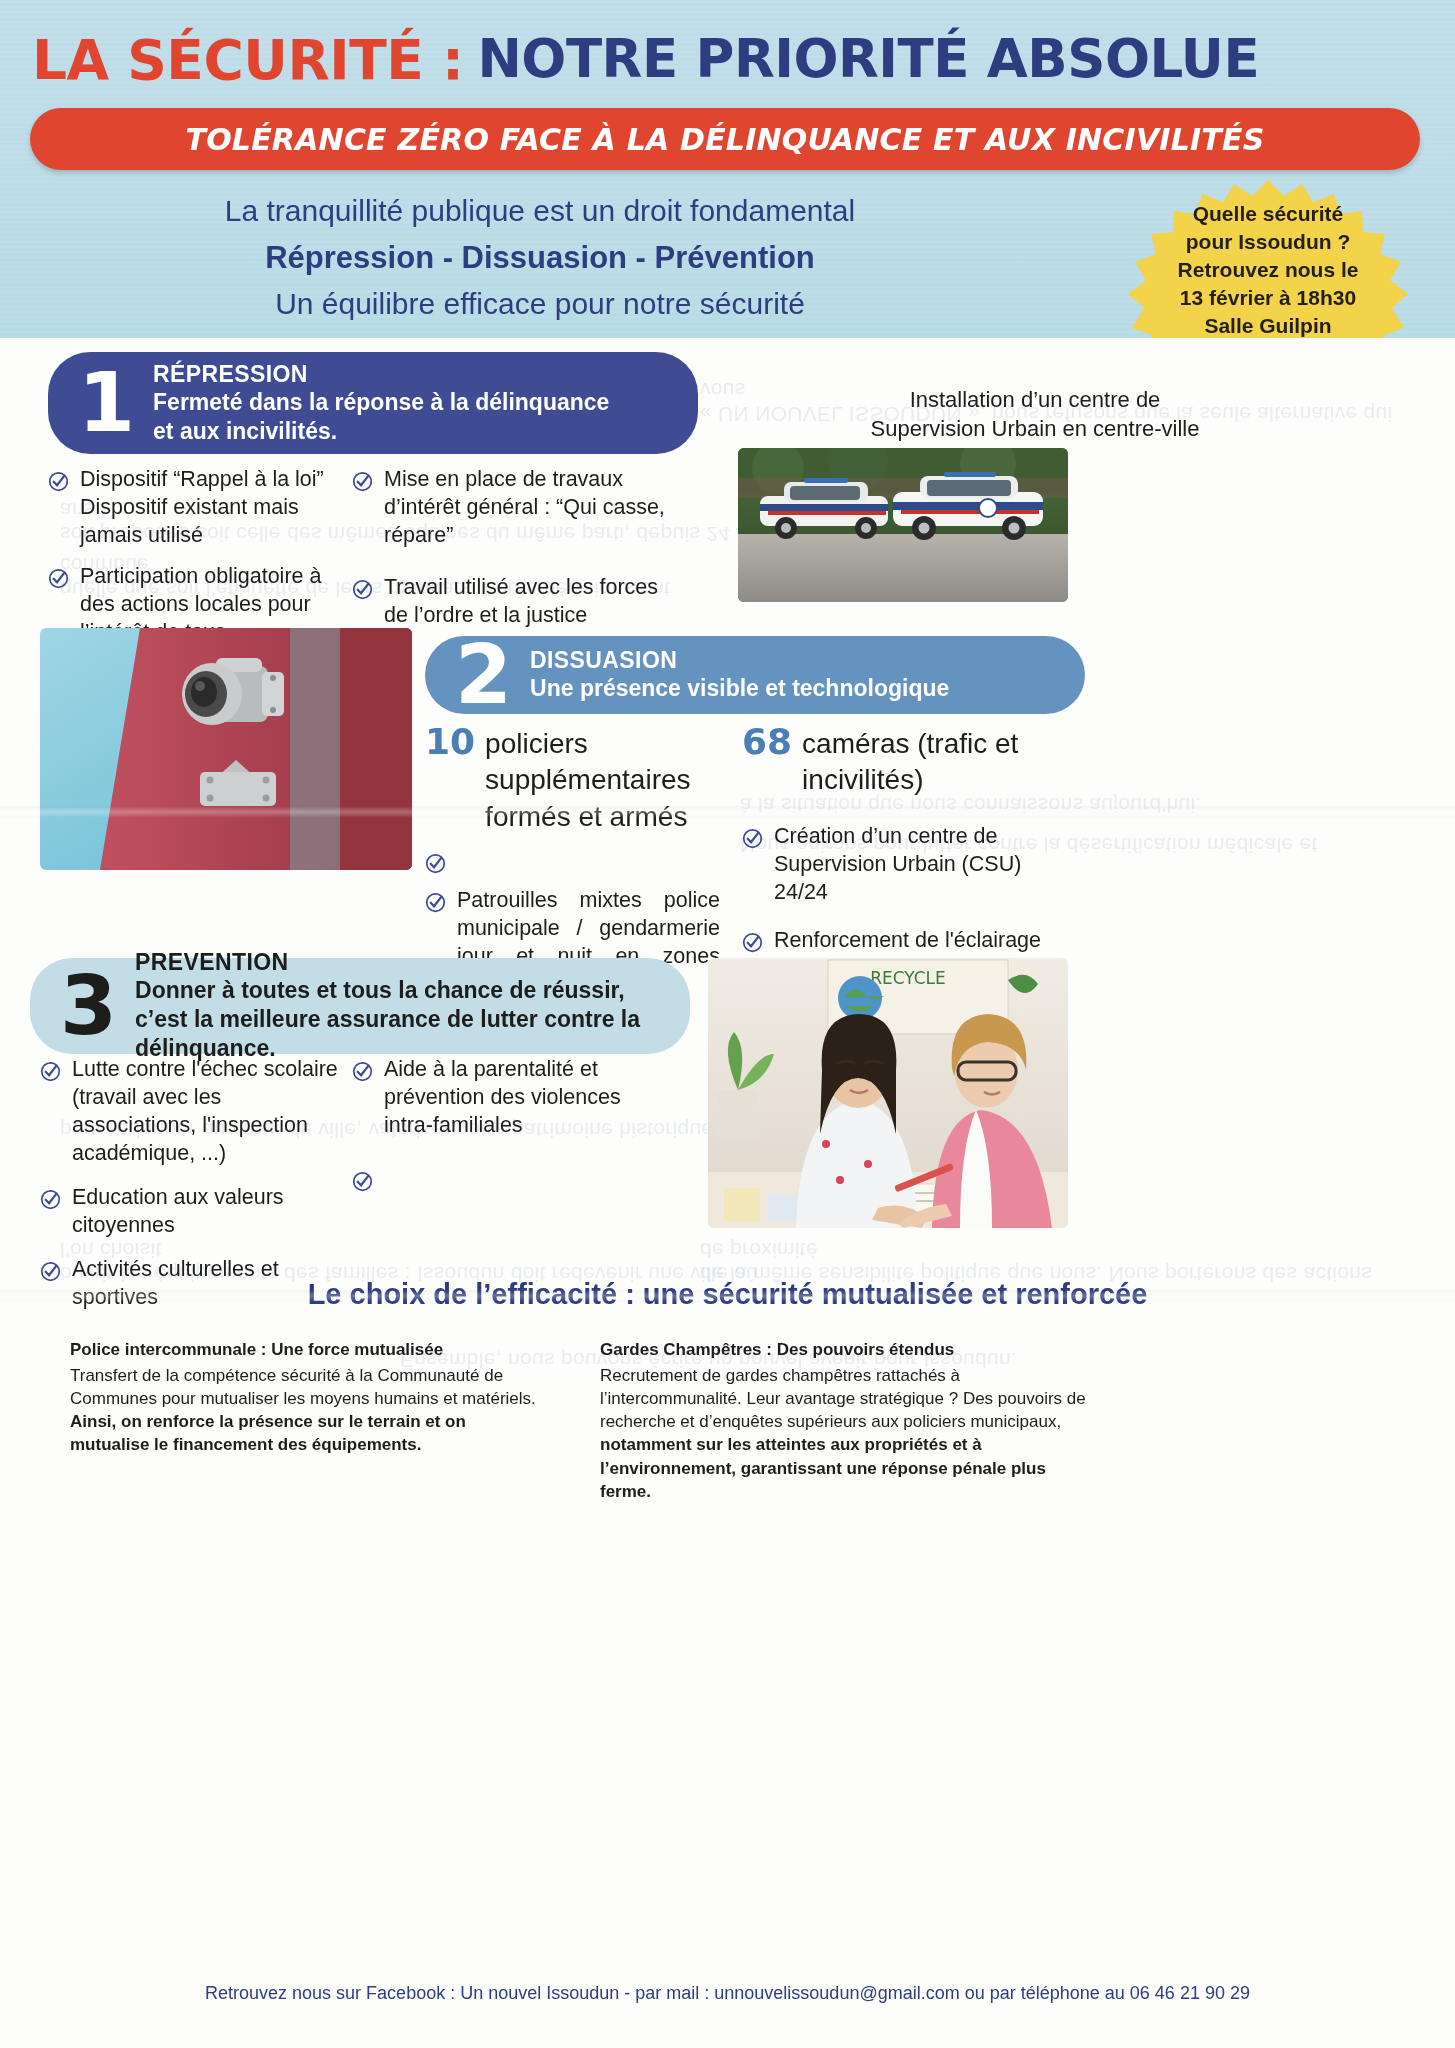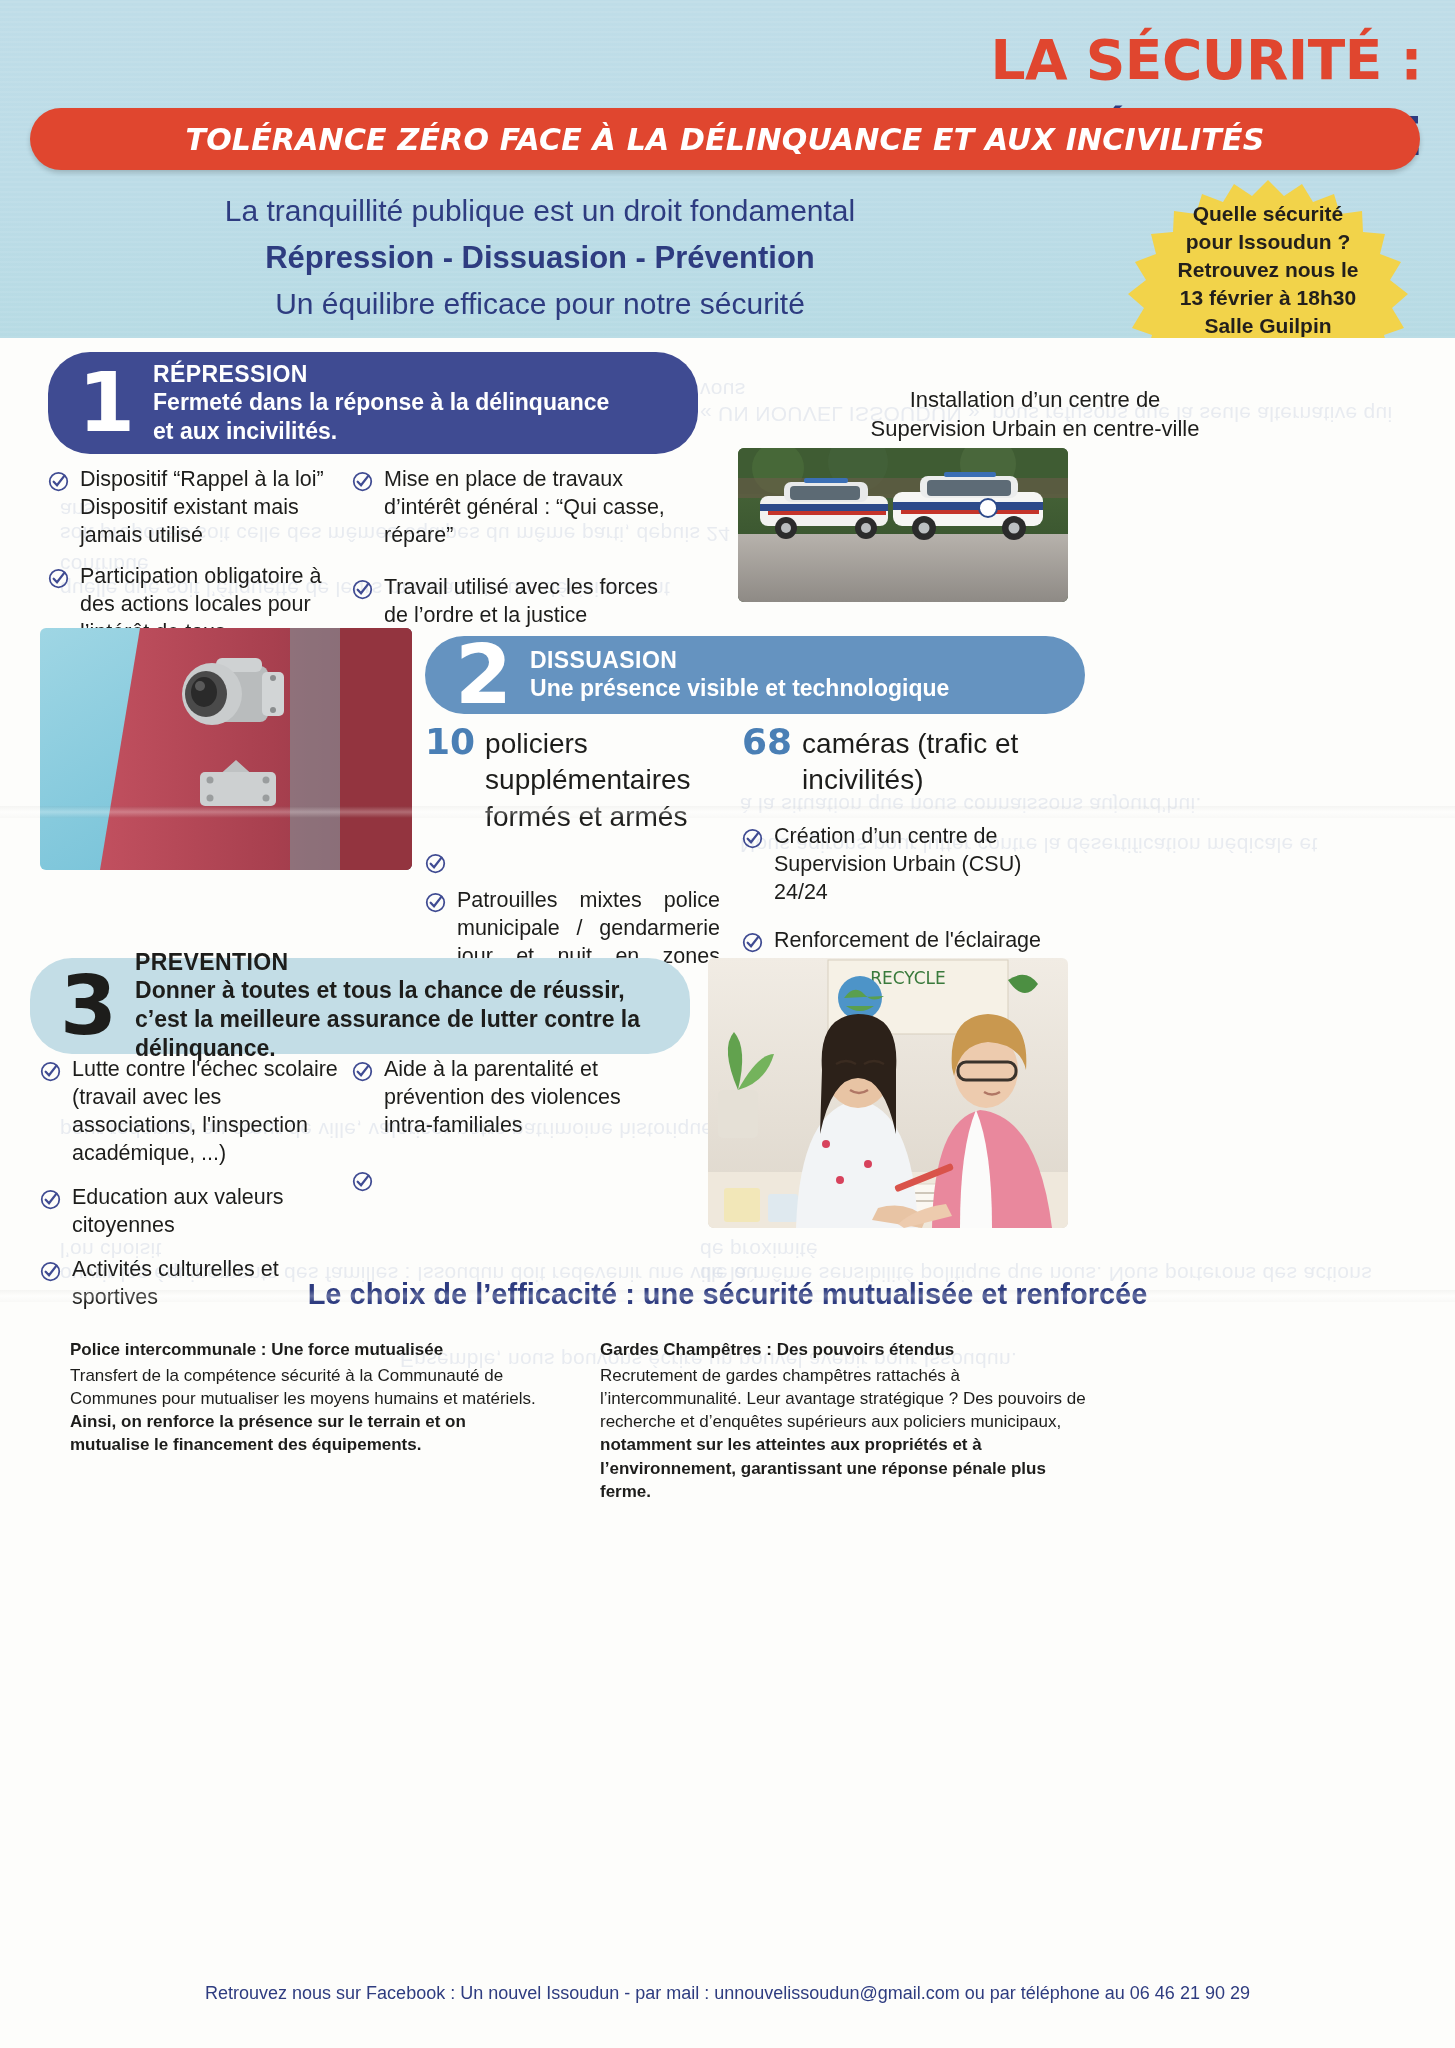--- a/index.html
+++ b/index.html
@@ -12,21 +12,21 @@
     color:#1d1d1b;
   }
   .page{position:relative;width:1455px;height:2048px;overflow:hidden;background:#fcfcfa;}
 
   
   .header{position:absolute;left:0;top:0;width:1455px;height:338px;
     background:linear-gradient(180deg,#bfdde8 0%,#bcdce7 55%,#b7dbe4 100%);}
   .hdr-noise{position:absolute;inset:0;opacity:.18;
      background:repeating-linear-gradient(0deg,rgba(255,255,255,.35) 0 2px,rgba(0,0,0,0) 2px 5px);}
   .title-row{position:absolute;left:32px;top:28px;width:1390px;
-     display:flex;align-items:flex-end;gap:14px;white-space:nowrap;flex-direction:column;}
+     display:flex;align-items:flex-start;gap:14px;white-space:nowrap;}
   .t-red{color:#e0462f;font-size:55px;font-weight:700;letter-spacing:-.5px;
      font-family:"DejaVu Sans",sans-serif;}
   .t-blue{color:#2e3c80;font-size:53px;font-weight:700;letter-spacing:-.5px;
      font-family:"DejaVu Sans",sans-serif;}
 
   .ribbon{position:absolute;left:30px;top:108px;width:1390px;height:62px;
      background:#e0462f;border-radius:34px;
      box-shadow:0 3px 5px rgba(0,0,0,.18);}
   .ribbon span{position:absolute;left:50%;top:50%;transform:translate(-50%,-50%);
      color:#fff;font-size:30px;font-weight:700;font-style:italic;letter-spacing:.2px;

